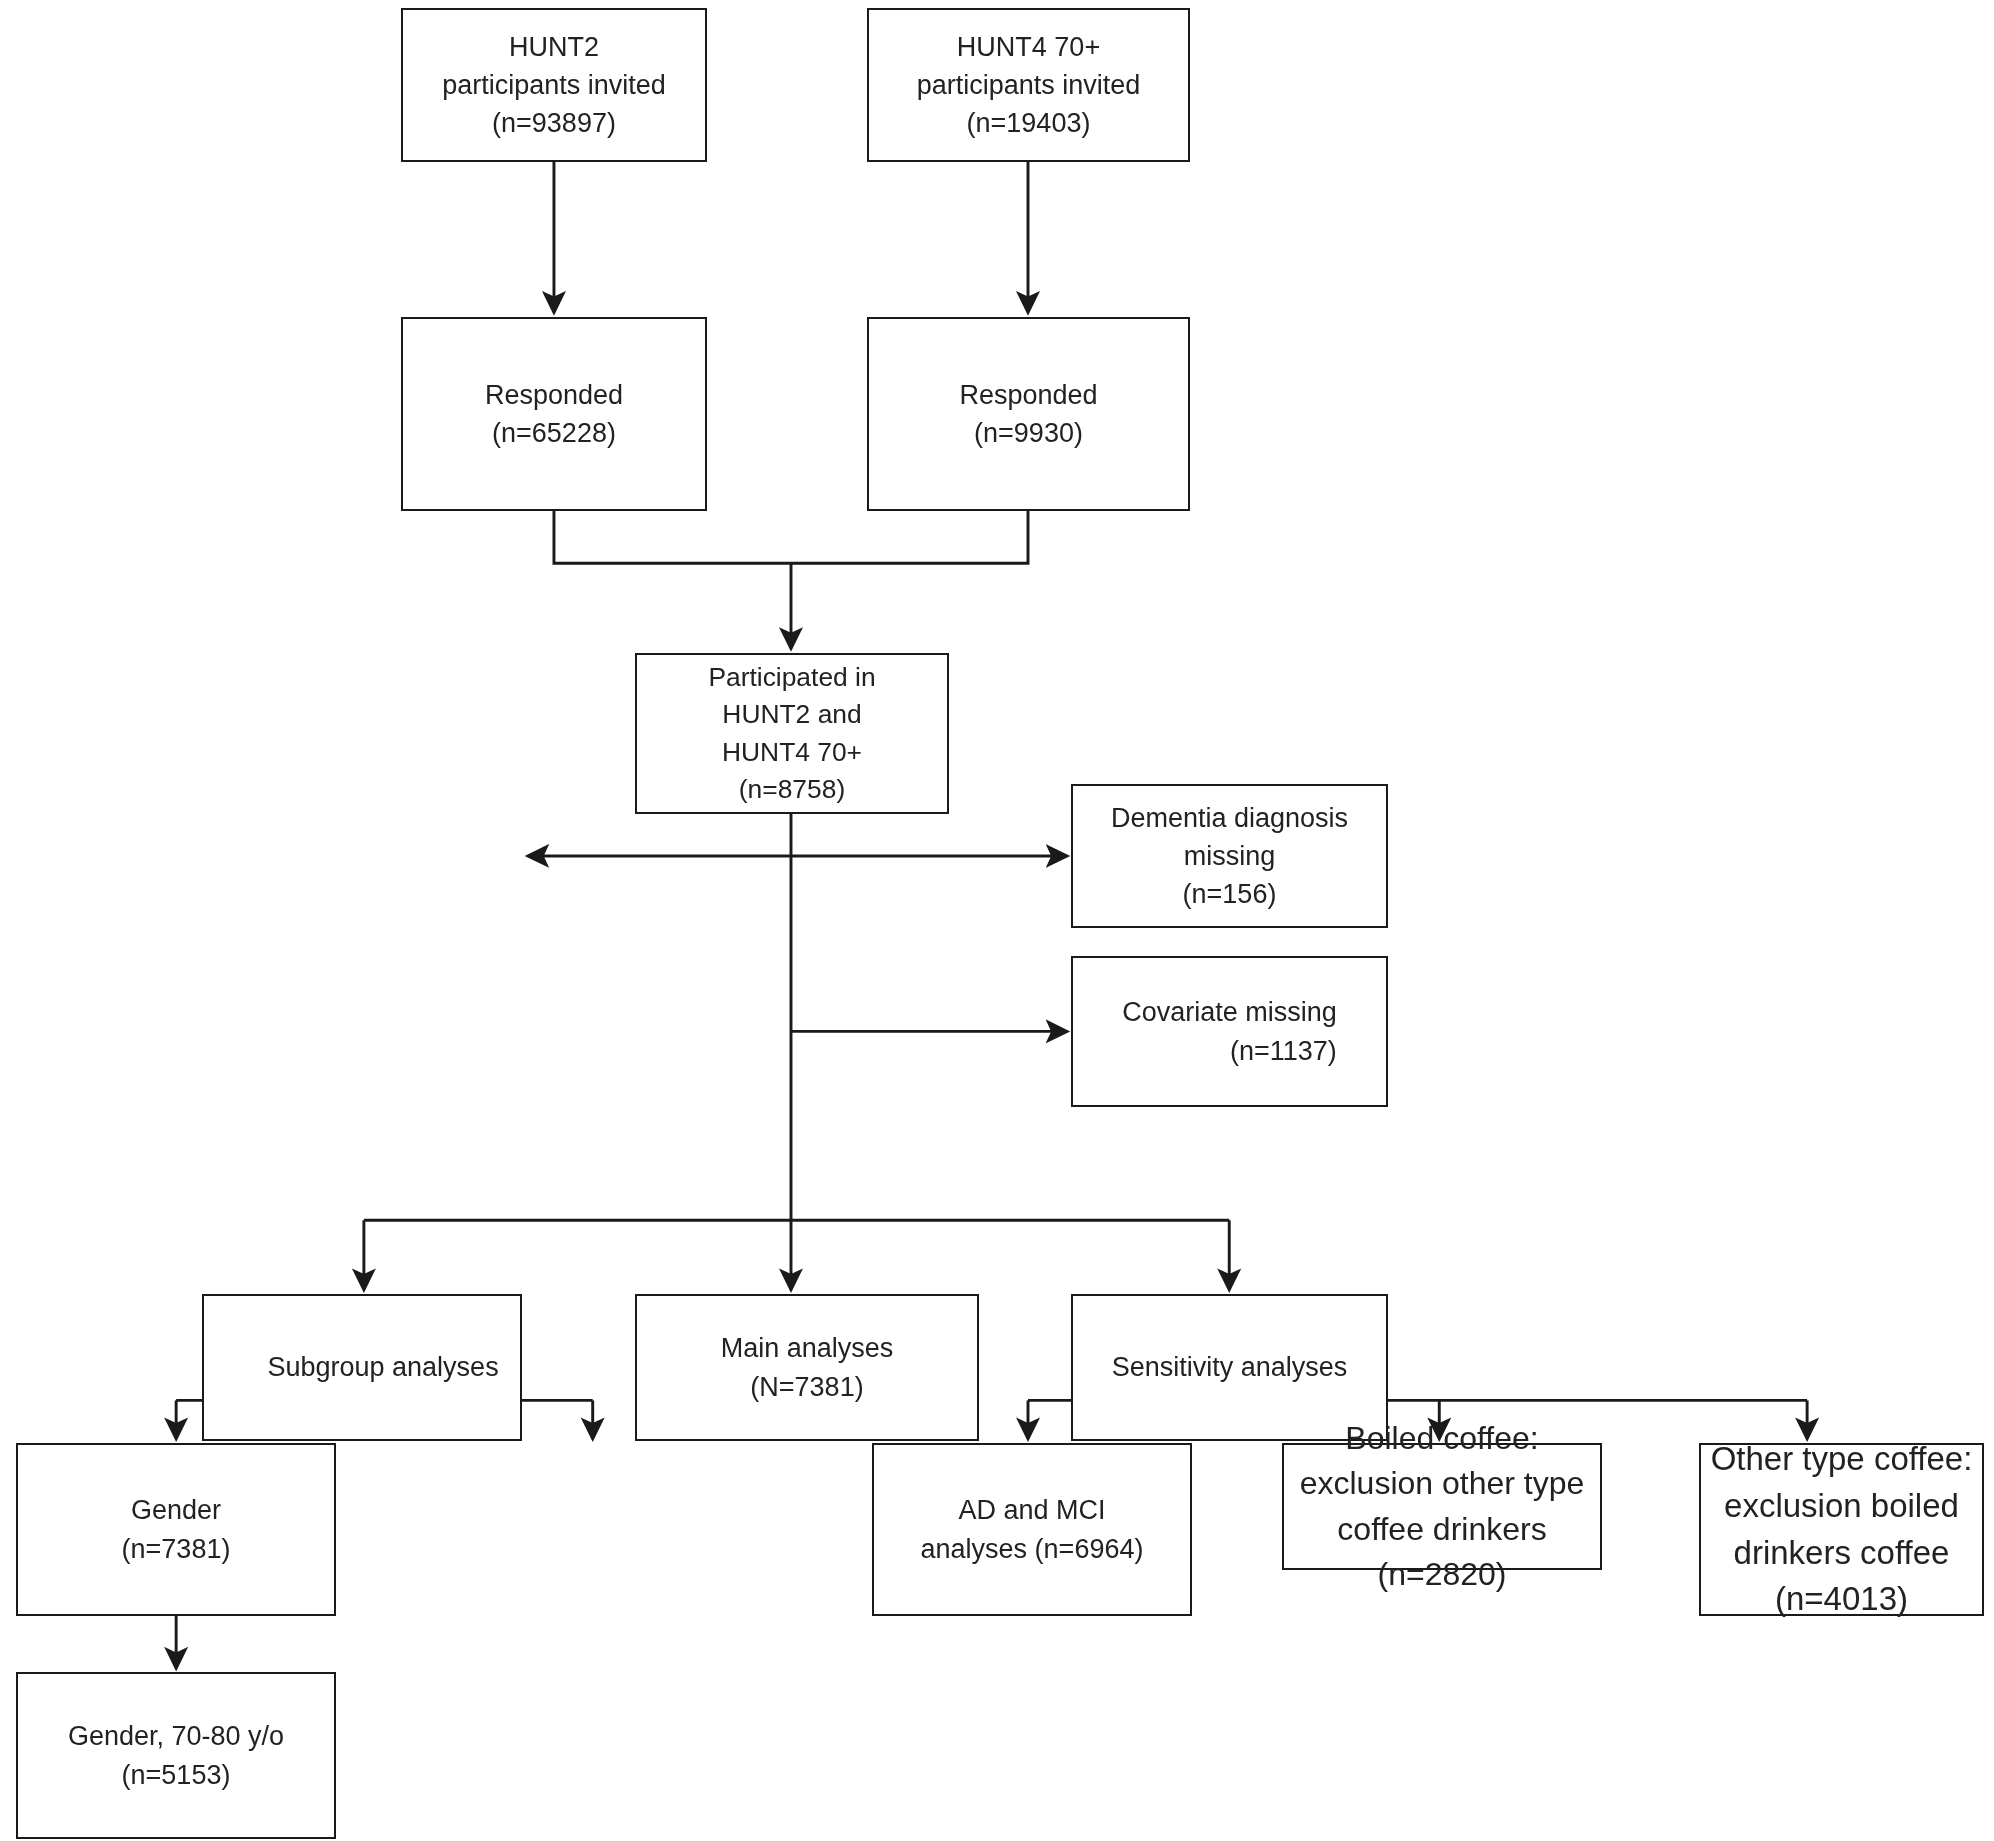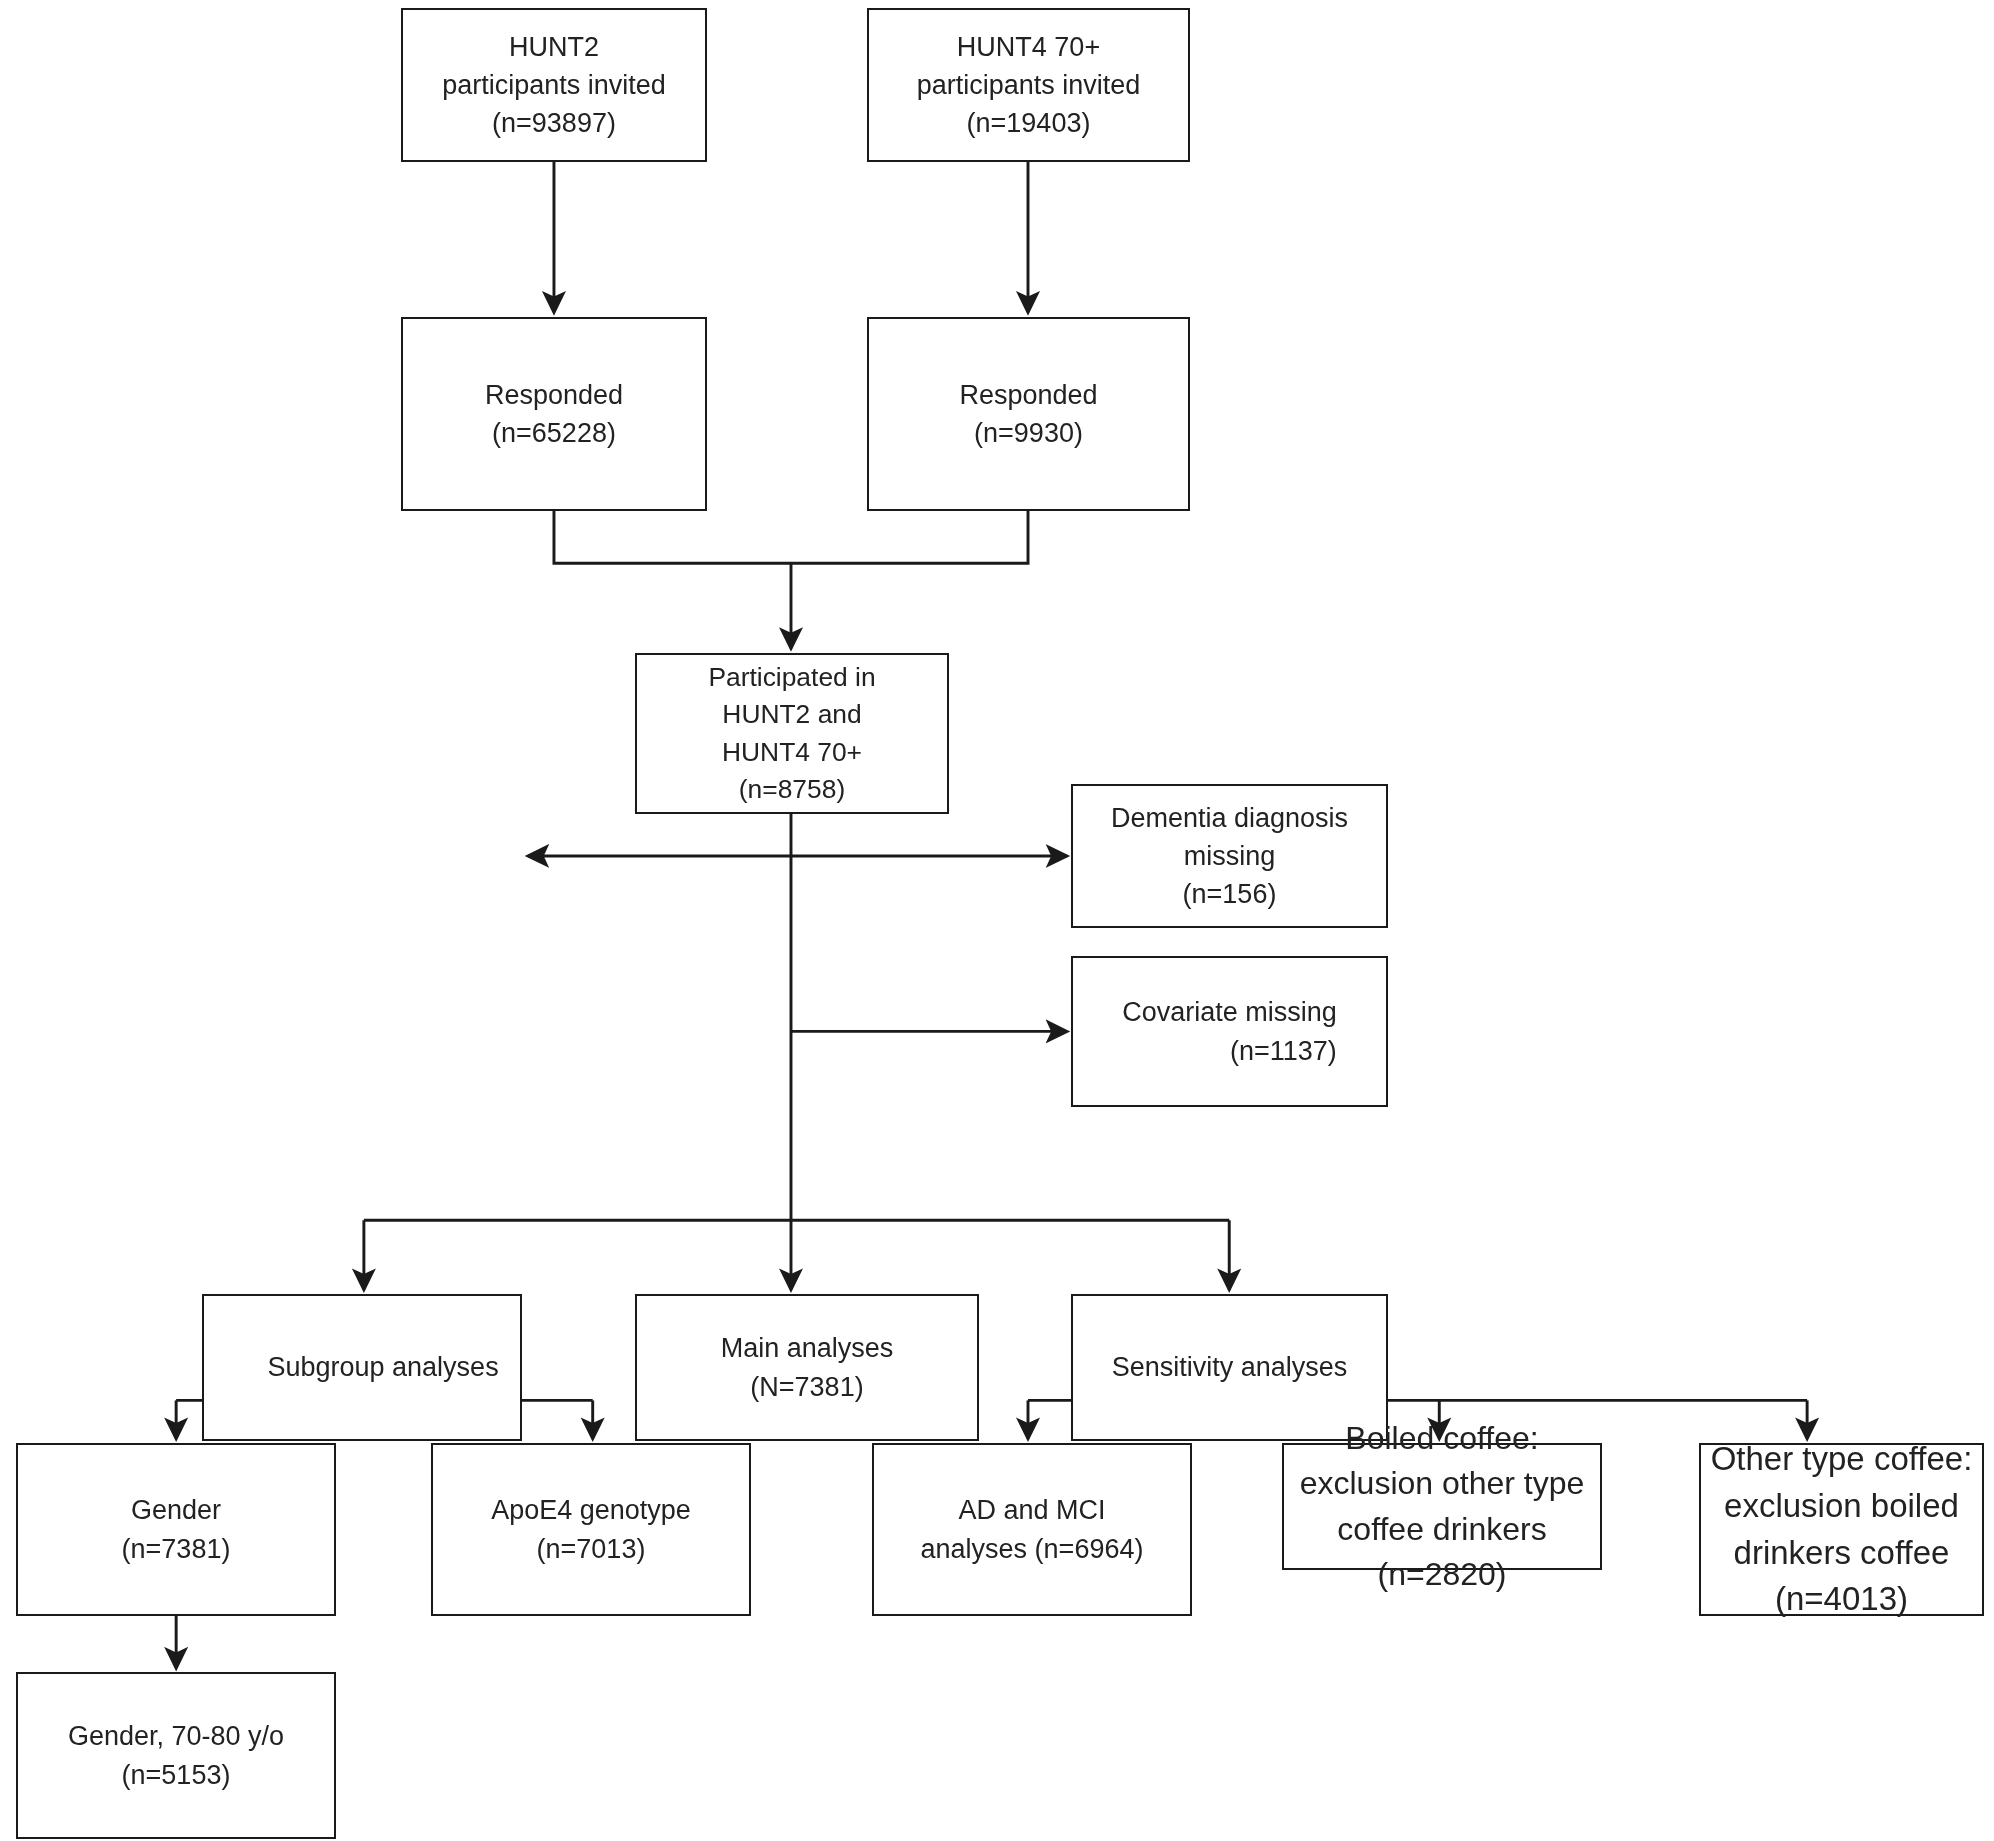--- a/index.html
+++ b/index.html
@@ -126,22 +126,20 @@
   <div class="node" style="left:202px; top:1294px; width:320px; height:147px;padding-left:48px;">Subgroup analyses</div>
 
   <div class="node" style="left:635px; top:1294px; width:344px; height:147px;">Main analyses
 (N=7381)</div>
 
   <div class="node" style="left:1071px; top:1294px; width:317px; height:147px;">Sensitivity analyses</div>
 
   <div class="node" style="left:16px; top:1443px; width:320px; height:173px;">Gender
 (n=7381)</div>
 
-  <div class="node" style="left:431px; top:1443px; width:320px; height:173px;">ApoE4 genotype
-(n=7013)</div>
 
   <div class="node" style="left:872px; top:1443px; width:320px; height:173px;">AD and MCI
 analyses (n=6964)</div>
 
   <div class="node" style="left:1282px; top:1443px; width:320px; height:127px; font-size:32px;">Boiled coffee:
 exclusion other type
 coffee drinkers
 (n=2820)</div>
 
   <div class="node" style="left:1699px; top:1443px; width:285px; height:173px; font-size:33px;">Other type coffee:

